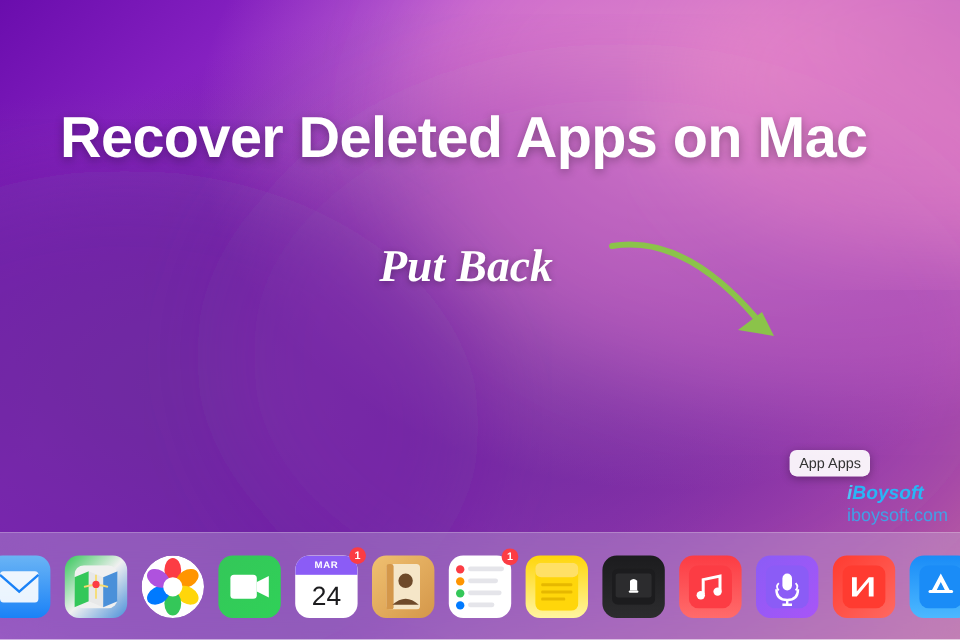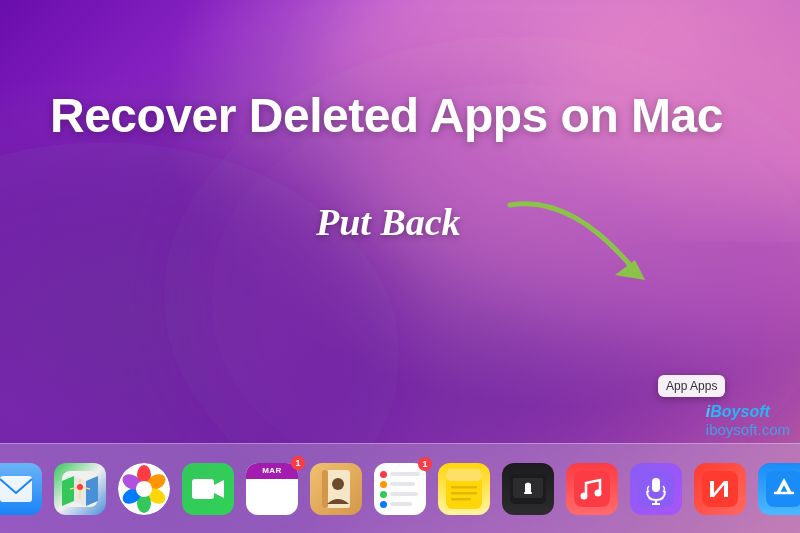--- a/index.html
+++ b/index.html
@@ -157,21 +157,21 @@
     .calendar-icon {
       width: 52px;
       height: 52px;
       background: white;
       border-radius: 12px;
       display: flex;
       flex-direction: column;
       overflow: hidden;
     }
     .calendar-header {
-      background: #a21caf;
+      background: #8b5cf6;
       height: 16px;
       display: flex;
       align-items: center;
       justify-content: center;
       font-size: 8px;
       color: white;
       font-weight: 600;
       letter-spacing: 0.5px;
     }
     .calendar-day {
@@ -363,20 +363,23 @@
       <svg width="34" height="28" viewBox="0 0 34 28">
         <rect x="1" y="4" width="22" height="20" rx="3" fill="white"></rect>
         <path d="M23 10 L33 5 L33 23 L23 18 Z" fill="white"></path>
       </svg>
     </div>
   </div>
 
   <div class="dock-item" style="position:relative;">
     <div class="calendar-icon">
       <div class="calendar-header">MAR</div>
+      <div class="calendar-day">
+        24
+      </div>
     </div>
     <div class="calendar-badge">1</div>
   </div>
 
   <div class="dock-item">
     <div class="dock-icon-img icon-contacts">
       <svg width="34" height="38" viewBox="0 0 34 38">
 
         <rect x="3" y="0" width="28" height="38" rx="3" fill="#f5e6c8"></rect>
         <rect x="3" y="0" width="6" height="38" rx="2" fill="#d4974a"></rect>

